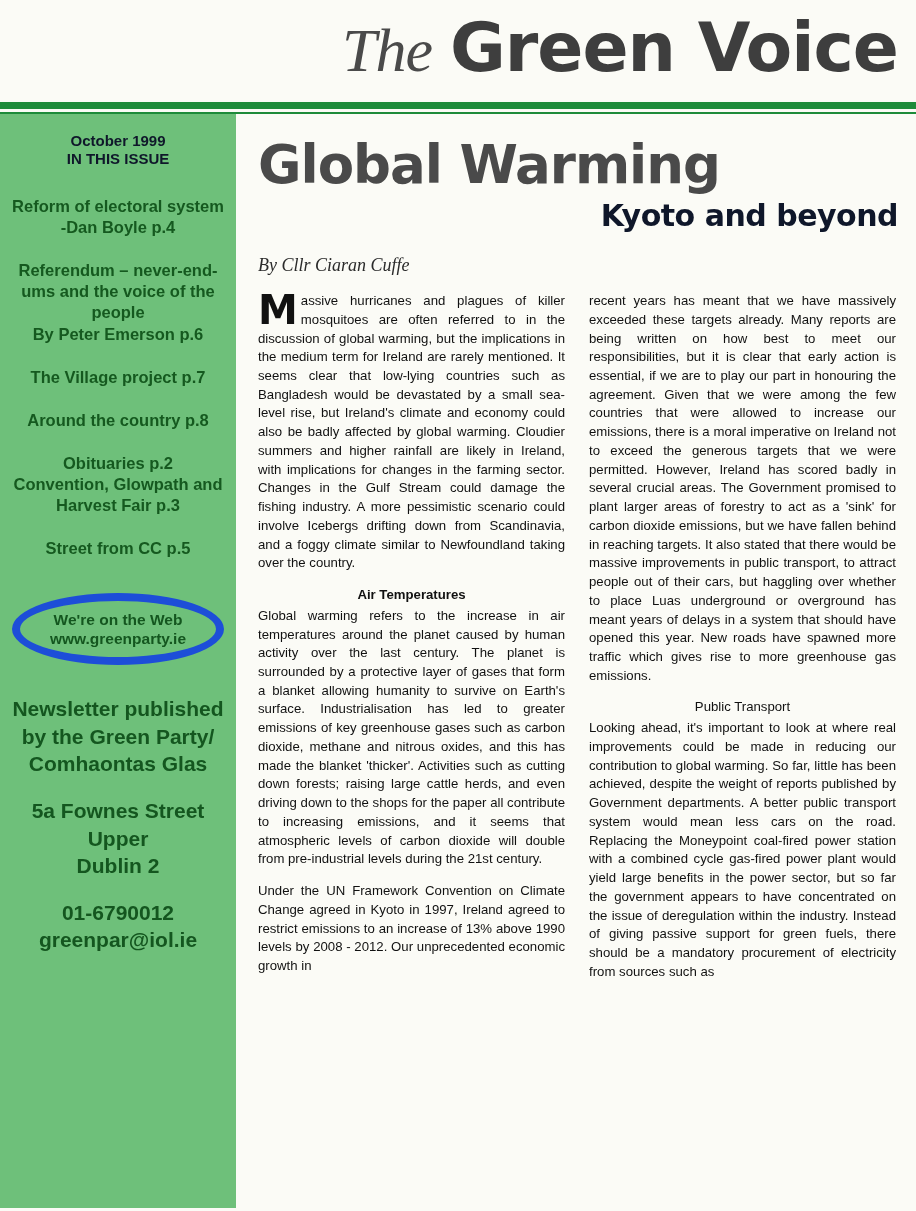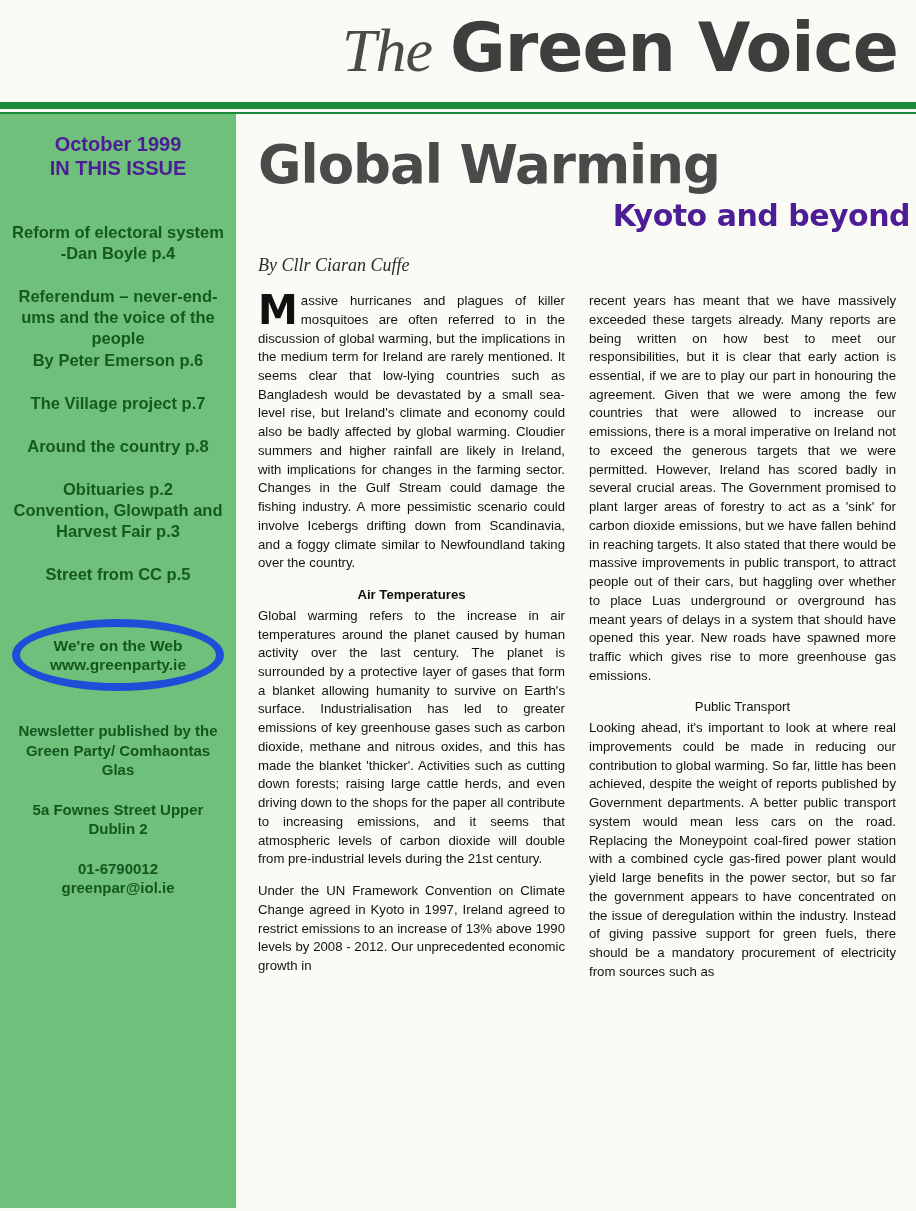--- a/index.html
+++ b/index.html
@@ -74,24 +74,24 @@
     box-sizing: border-box;
     padding: 18px 10px 10px 10px;
     text-align: center;
     color: #14561f;
     font-weight: bold;
     font-size: 16.5px;
     line-height: 1.28;
     position: relative;
   }
   .sidebar .issue-date {
-    color: #4c1d95;
-    font-size: 20px;
+    color: #0f172a;
+    font-size: 15px;
     line-height: 1.2;
-    margin-bottom: 42px;
+    margin-bottom: 28px;
   }
   .sb-item {
     margin-bottom: 22px;
     color: #15591f;
   }
   .web-oval {
     margin: 34px auto 30px auto;
     width: 196px;
     height: 56px;
     border: 8px solid #1d4ed8;
@@ -99,47 +99,47 @@
     display: flex;
     flex-direction: column;
     align-items: center;
     justify-content: center;
     font-size: 15.5px;
     line-height: 1.25;
     color: #14561f;
   }
   .sb-footer {
     margin-top: 4px;
-    font-size: 15px;
+    font-size: 21px;
     line-height: 1.3;
   }
   .sb-block { margin-bottom: 20px; }
 
   
   .main {
     flex: 1;
     box-sizing: border-box;
-    padding: 14px 6px 0 22px;
+    padding: 14px 18px 0 22px;
     position: relative;
   }
   .headline {
     font-family: "DejaVu Sans", sans-serif;
     font-weight: bold;
     font-size: 53px;
     color: #4a4a4a;
     line-height: 1.02;
     letter-spacing: -1px;
     margin: 10px 0 0 0;
     text-align: left;
   }
   .subhead {
     font-family: "DejaVu Sans", sans-serif;
     font-weight: bold;
     font-size: 30px;
-    color: #4c1d95;
+    color: #0f172a;
     text-align: right;
     margin: 6px 0 0 0;
     letter-spacing: -0.5px;
   }
   .byline {
     font-family: "Liberation Serif", serif;
     font-style: italic;
     font-size: 18px;
     color: #2b2b2b;
     text-align: left;

